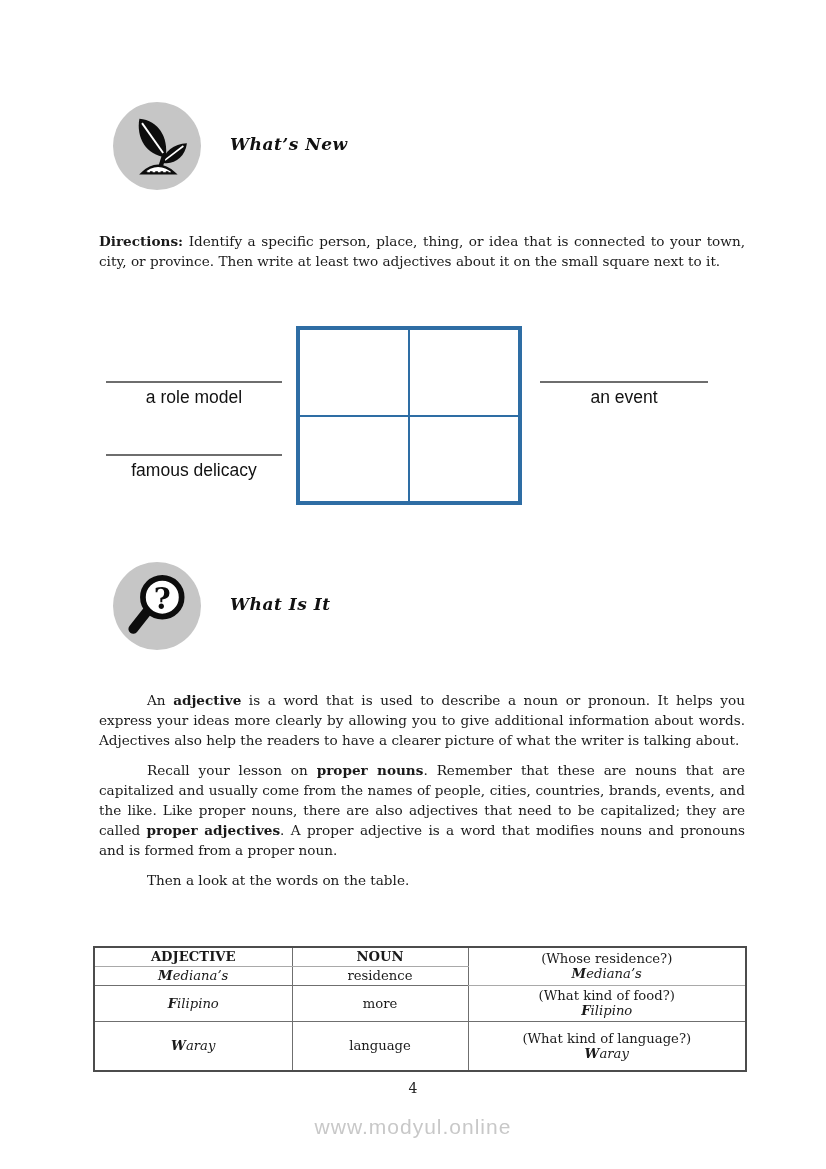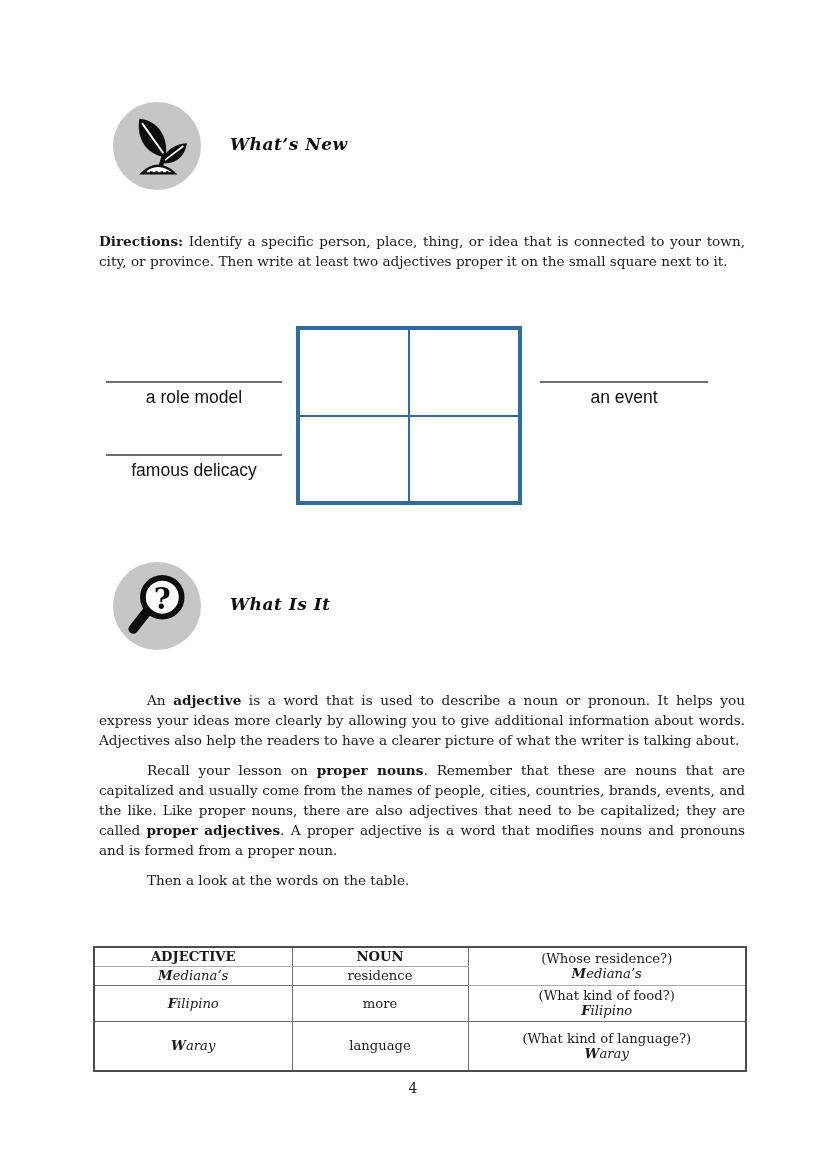--- a/index.html
+++ b/index.html
@@ -115,21 +115,21 @@
         <path d="M80 50 L59 66" stroke="#ffffff" stroke-width="1.8" fill="none"></path>
         <path d="M58 61 C56 68 54 72 53 78" stroke="#0d0d0d" stroke-width="5" fill="none"></path>
         <path d="M33 81 Q51 64 70 81 Z" fill="#ffffff" stroke="#0d0d0d" stroke-width="2.6"></path>
         <line x1="36" y1="80" x2="67" y2="80" stroke="#0d0d0d" stroke-width="2.4" stroke-dasharray="3,3"></line>
       </svg>
     </div>
     <div class="section-title">What’s New</div>
   </div>
 
   <div class="text-block" style="top:231px;">
-    <p><span class="b">Directions:</span><span> Identify a specific person, place, thing, or idea that is connected to your town, city, or province. Then write at least two adjectives proper it on the small square next to it.</span></p>
+    <p><span class="b">Directions:</span><span> Identify a specific person, place, thing, or idea that is connected to your town, city, or province. Then write at least two adjectives about it on the small square next to it.</span></p>
   </div>
 
   <div class="activity">
     <div class="answer-label lbl-tl">
       <div class="line"></div>
       <div>a role model</div>
     </div>
     <div class="answer-label lbl-bl">
       <div class="line"></div>
       <div>famous delicacy</div>
@@ -191,14 +191,15 @@
       <td>language</td>
       <td>
         <div>(What kind of language?)</div>
         <div><span class="init">W</span><span class="rest">aray</span></div>
       </td>
     </tr>
   </tbody>
     </table>
 
   <div class="page-number">4</div>
+  <div class="watermark">www.modyul.online</div>
 
 </div>
 
 </body></html>

